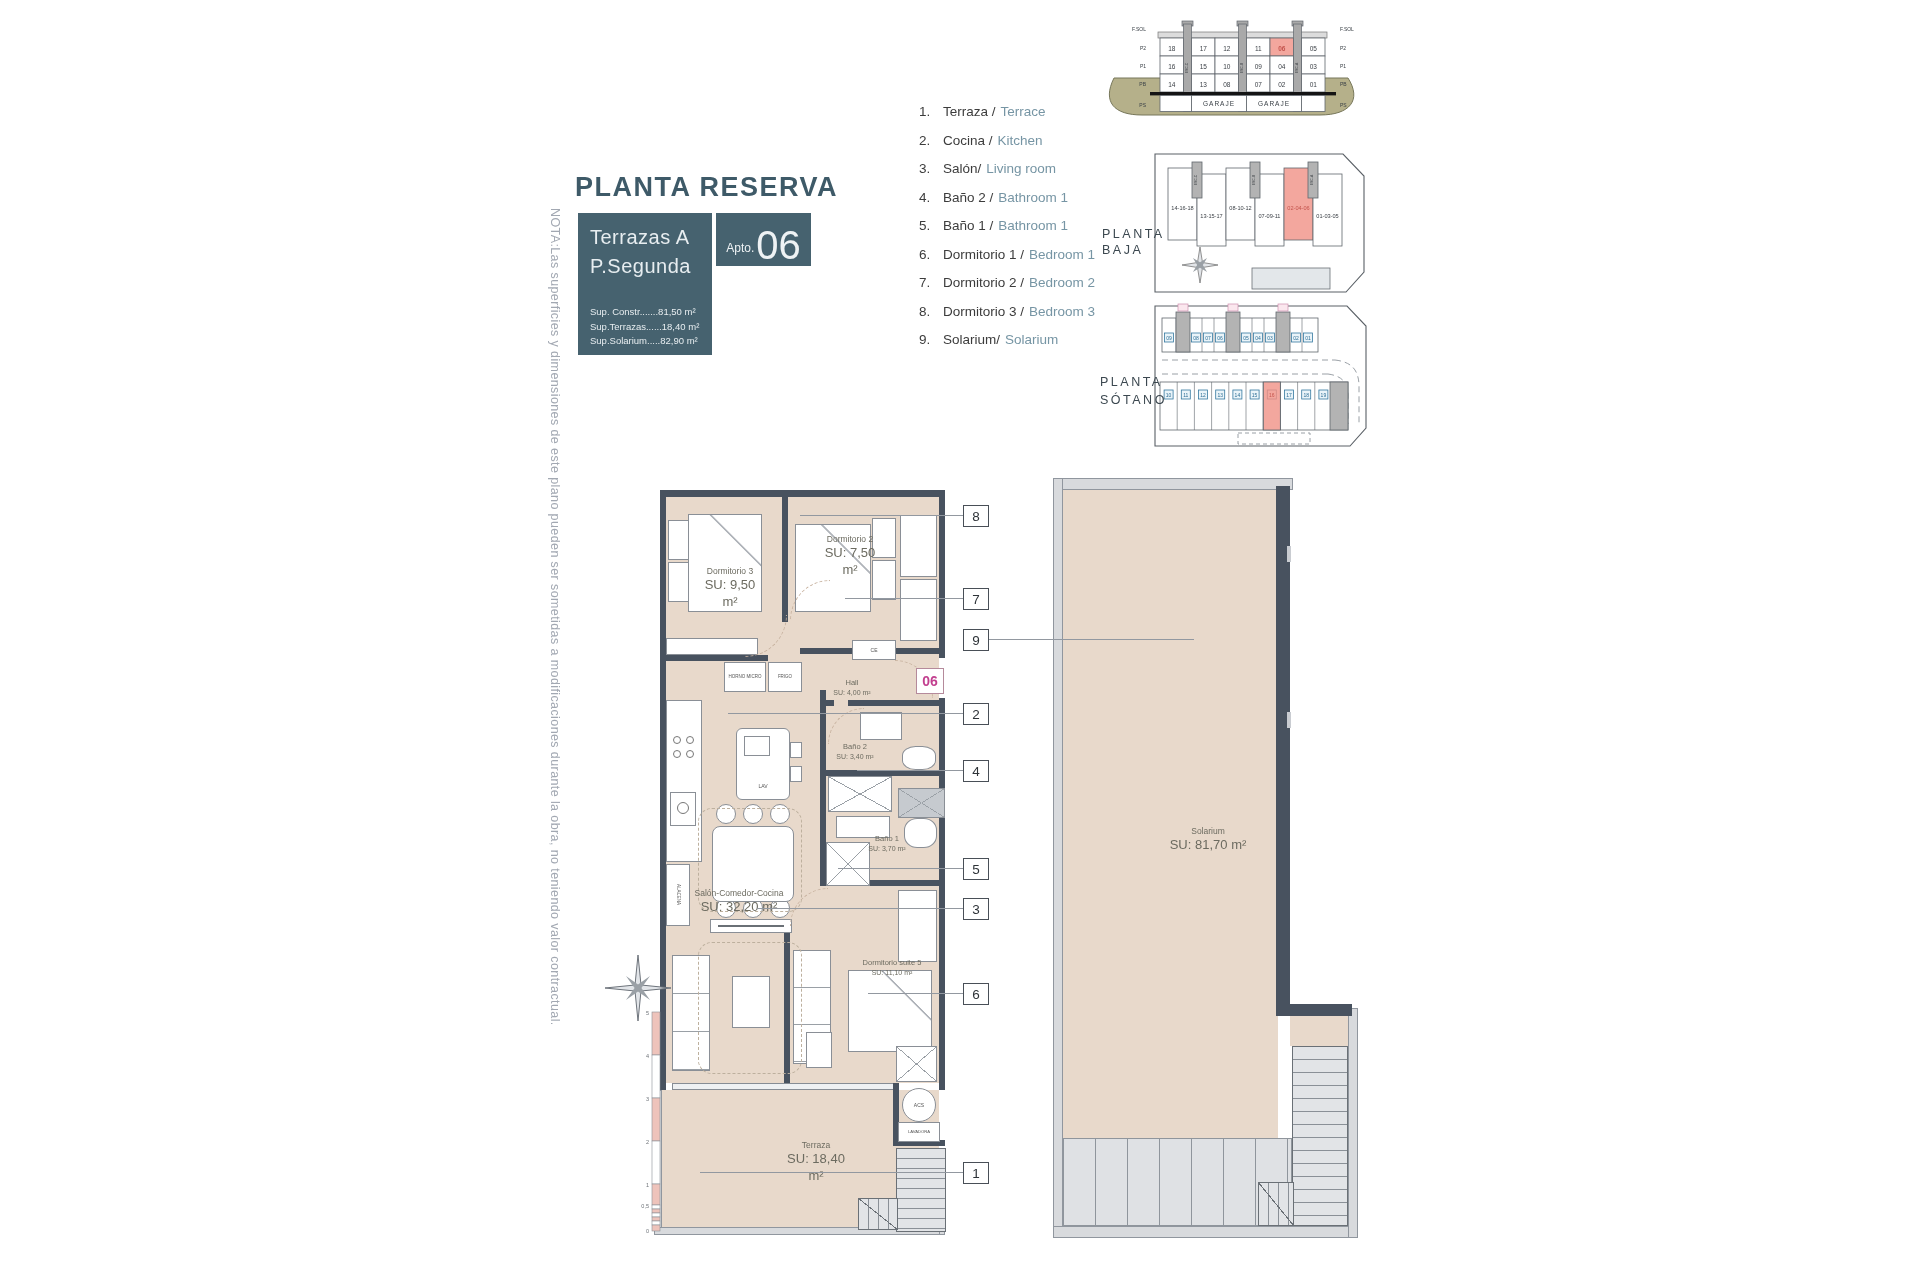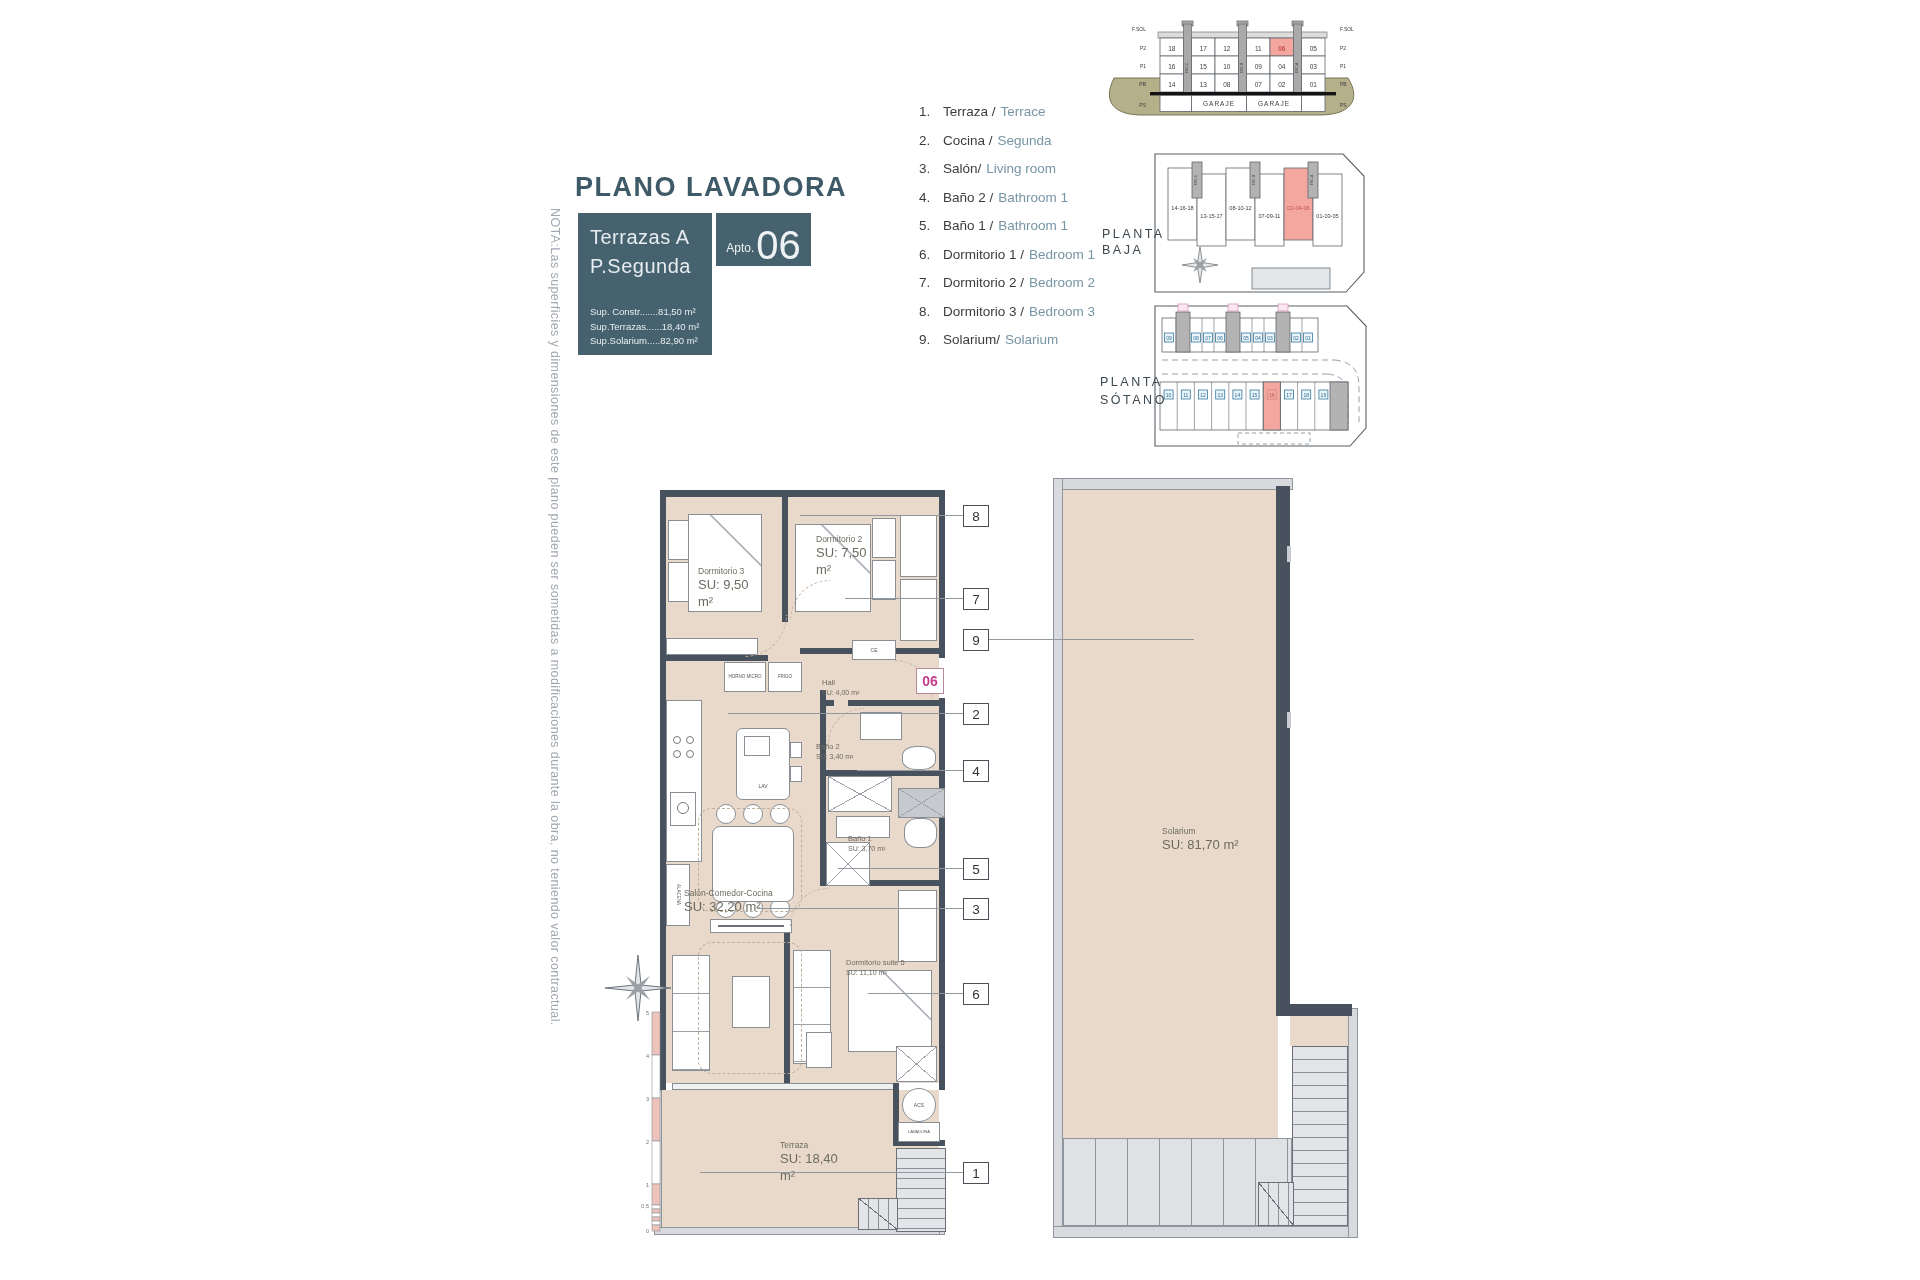--- a/index.html
+++ b/index.html
@@ -62,21 +62,21 @@
     linear-gradient(to bottom right,transparent 49.2%,#9aa0a6 49.2%,#9aa0a6 50.8%,transparent 50.8%)}
   .gray{background-color:#c6cacf}
   .stairs{position:absolute;border:1.5px solid #6a7076;background-color:#e2e4e7;
     background-image:repeating-linear-gradient(to bottom,transparent 0 9px,#8a9097 9px 10px)}
   .stairs13{background-image:repeating-linear-gradient(to bottom,transparent 0 12px,#8a9097 12px 13px)}
   .stairsV{position:absolute;border:1px solid #6a7076;background-color:#e2e4e7;
     background-image:repeating-linear-gradient(to right,transparent 0 9px,#8a9097 9px 10px)}
   .diagbox{position:absolute;background-image:linear-gradient(to top right,transparent 49%,#6a7076 49%,#6a7076 51%,transparent 51%)}
   .slats{position:absolute;background-color:#dfe1e4;border:1px solid #8f959c;
     background-image:repeating-linear-gradient(to right,transparent 0 31px,#8f959c 31px 32px)}
-  .rl{position:absolute;color:#6c6b60;font-size:8.5px;line-height:1.3;text-align:left}
+  .rl{position:absolute;color:#6c6b60;font-size:8.5px;line-height:1.3;text-align:center}
   .rl .a{font-size:13px}
   .rl.sm{font-size:7.5px}
   .rl.sm .a{font-size:7px}
   .dash{position:absolute;border:1px dashed #bdb09e;border-radius:14px}
   .arc{position:absolute;border:0 dashed #c8b3a0}
   .callout{position:absolute;width:26px;height:22px;background:#fff;border:1.5px solid #494f57;
     color:#2e3338;font-size:13.5px;display:flex;align-items:center;justify-content:center}
   .leader{position:absolute;height:1px;background:#9298a0}
   .badge{position:absolute;left:916px;top:668px;width:28px;height:26px;background:#fff;border:1.4px solid #b58a9b;
     color:#c23f8f;font-weight:bold;font-size:14px;display:flex;align-items:center;justify-content:center}
@@ -86,21 +86,21 @@
     font-size:4.5px;line-height:1.2}
   .vtext{writing-mode:vertical-rl}
 </style>
 </head>
 <body>
 
 <div class="canvas">
 
   <div class="note">NOTA:Las superficies y dimensiones de este plano pueden ser sometidas a modificaciones durante la obra, no teniendo valor contractual.</div>
 
-  <div class="title">PLANO LAVADORA</div>
+  <div class="title">PLANTA RESERVA</div>
   <div class="unitbox">
     <div class="line">Terrazas A</div>
     <div class="line">P.Segunda</div>
     <div class="surfaces">
       <div>Sup. Constr.......81,50 m²</div>
       <div>Sup.Terrazas......18,40 m²</div>
       <div>Sup.Solarium.....82,90 m²</div>
     </div>
   </div>
   <div class="aptobox">
@@ -110,21 +110,21 @@
 
   <ol class="legend">
     <li>
         <span class="num">1.</span>
         <span class="es">Terraza /</span>
         <span class="en">Terrace</span>
       </li>
     <li>
         <span class="num">2.</span>
         <span class="es">Cocina /</span>
-        <span class="en">Segunda</span>
+        <span class="en">Kitchen</span>
       </li>
     <li>
         <span class="num">3.</span>
         <span class="es">Salón/</span>
         <span class="en">Living room</span>
       </li>
     <li>
         <span class="num">4.</span>
         <span class="es">Baño 2 /</span>
         <span class="en">Bathroom 1</span>

